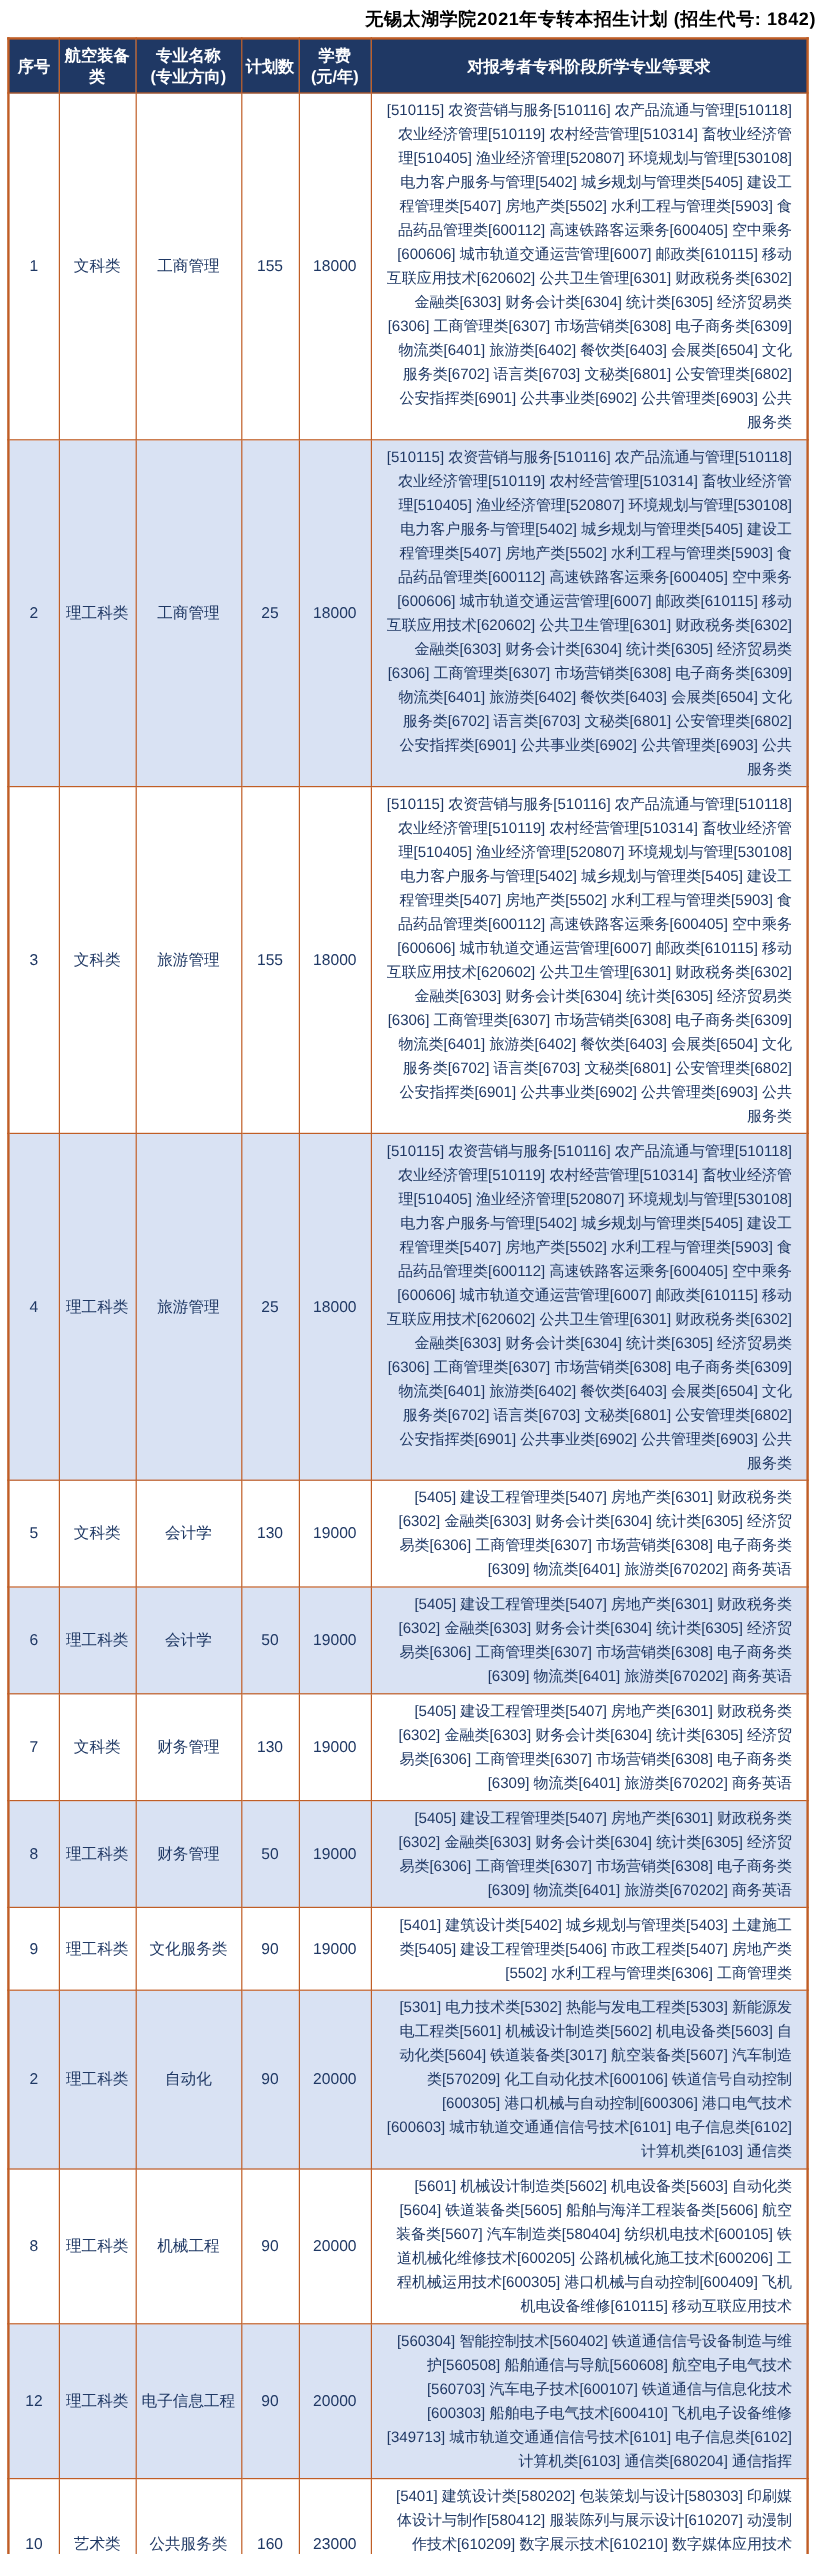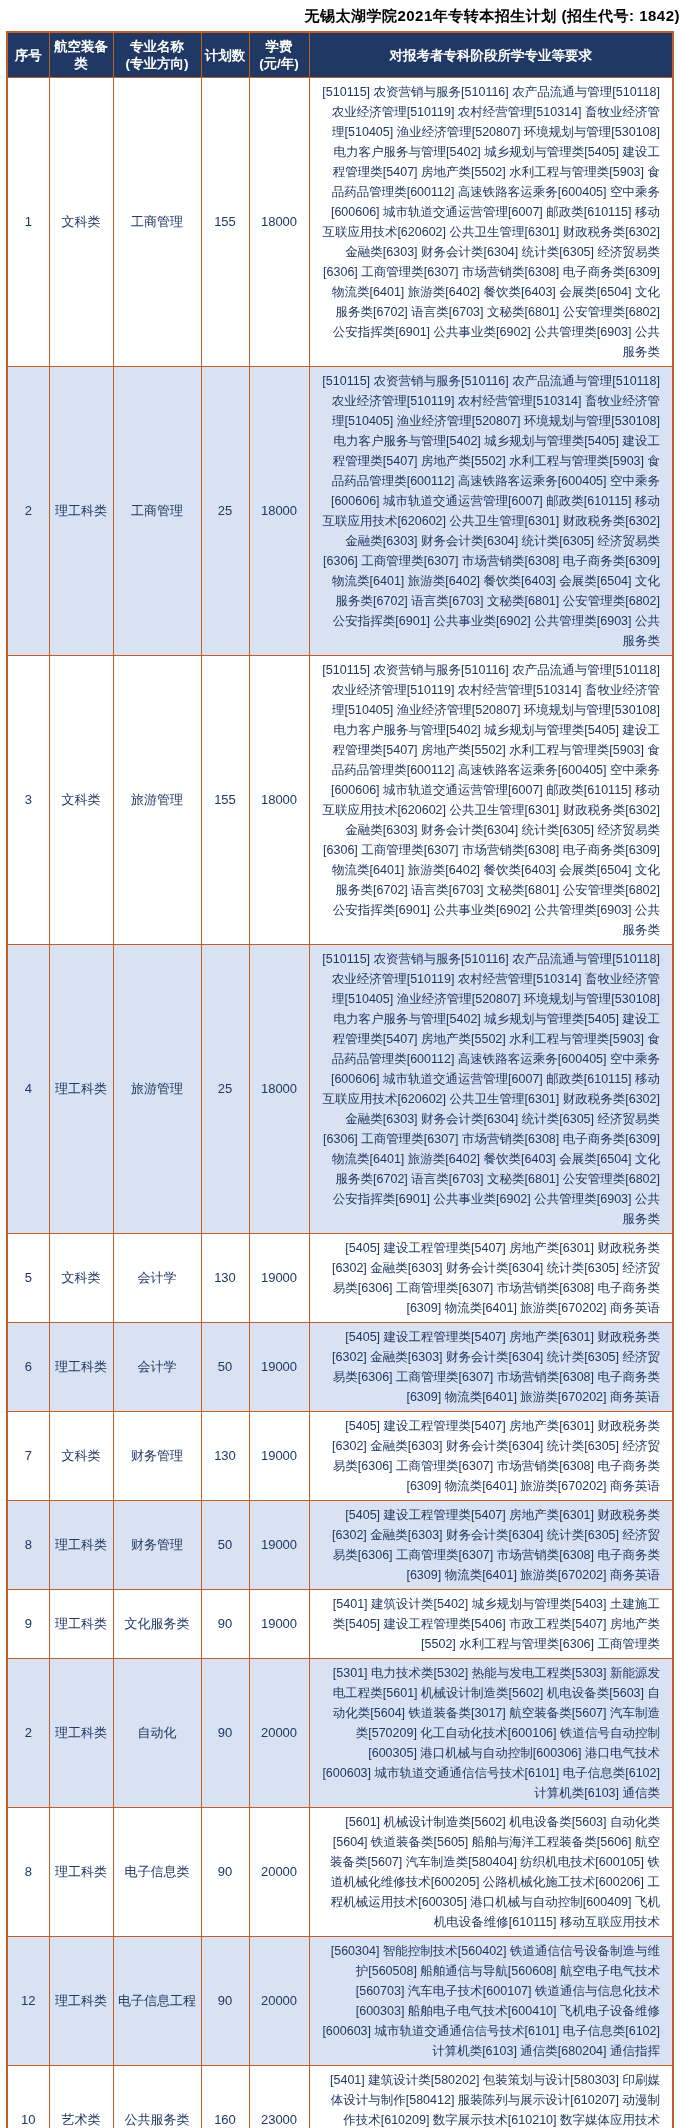--- a/index.html
+++ b/index.html
@@ -164,32 +164,32 @@
       <td>2</td>
       <td>理工科类</td>
       <td>自动化</td>
       <td>90</td>
       <td>20000</td>
       <td class="req">[5301] 电力技术类[5302] 热能与发电工程类[5303] 新能源发电工程类[5601] 机械设计制造类[5602] 机电设备类[5603] 自动化类[5604] 铁道装备类[3017] 航空装备类[5607] 汽车制造类[570209] 化工自动化技术[600106] 铁道信号自动控制[600305] 港口机械与自动控制[600306] 港口电气技术[600603] 城市轨道交通通信信号技术[6101] 电子信息类[6102] 计算机类[6103] 通信类</td>
     </tr>
     <tr class="data-row">
       <td>8</td>
       <td>理工科类</td>
-      <td>电子信息类</td>
+      <td>机械工程</td>
       <td>90</td>
       <td>20000</td>
       <td class="req">[5601] 机械设计制造类[5602] 机电设备类[5603] 自动化类[5604] 铁道装备类[5605] 船舶与海洋工程装备类[5606] 航空装备类[5607] 汽车制造类[580404] 纺织机电技术[600105] 铁道机械化维修技术[600205] 公路机械化施工技术[600206] 工程机械运用技术[600305] 港口机械与自动控制[600409] 飞机机电设备维修[610115] 移动互联应用技术</td>
     </tr>
     <tr class="data-row">
       <td>12</td>
       <td>理工科类</td>
       <td>电子信息工程</td>
       <td>90</td>
       <td>20000</td>
-      <td class="req">[560304] 智能控制技术[560402] 铁道通信信号设备制造与维护[560508] 船舶通信与导航[560608] 航空电子电气技术[560703] 汽车电子技术[600107] 铁道通信与信息化技术[600303] 船舶电子电气技术[600410] 飞机电子设备维修[600603] 城市轨道交通通信信号技术[6101] 电子信息类[6102] 计算机类[6103] 通信类[680204] 通信指挥</td>
+      <td class="req">[560304] 智能控制技术[560402] 铁道通信信号设备制造与维护[560508] 船舶通信与导航[560608] 航空电子电气技术[560703] 汽车电子技术[600107] 铁道通信与信息化技术[600303] 船舶电子电气技术[600410] 飞机电子设备维修[349713] 城市轨道交通通信信号技术[6101] 电子信息类[6102] 计算机类[6103] 通信类[680204] 通信指挥</td>
     </tr>
     <tr class="data-row">
       <td>10</td>
       <td>艺术类</td>
       <td>公共服务类</td>
       <td>160</td>
       <td>23000</td>
       <td class="req">[5401] 建筑设计类[580202] 包装策划与设计[580303] 印刷媒体设计与制作[580412] 服装陈列与展示设计[610207] 动漫制作技术[610209] 数字展示技术[610210] 数字媒体应用技术[6501] 艺术设计类[650218] 舞台艺术设计与制作[650302] 民族美术</td>
     </tr>
     <tr class="data-row">

